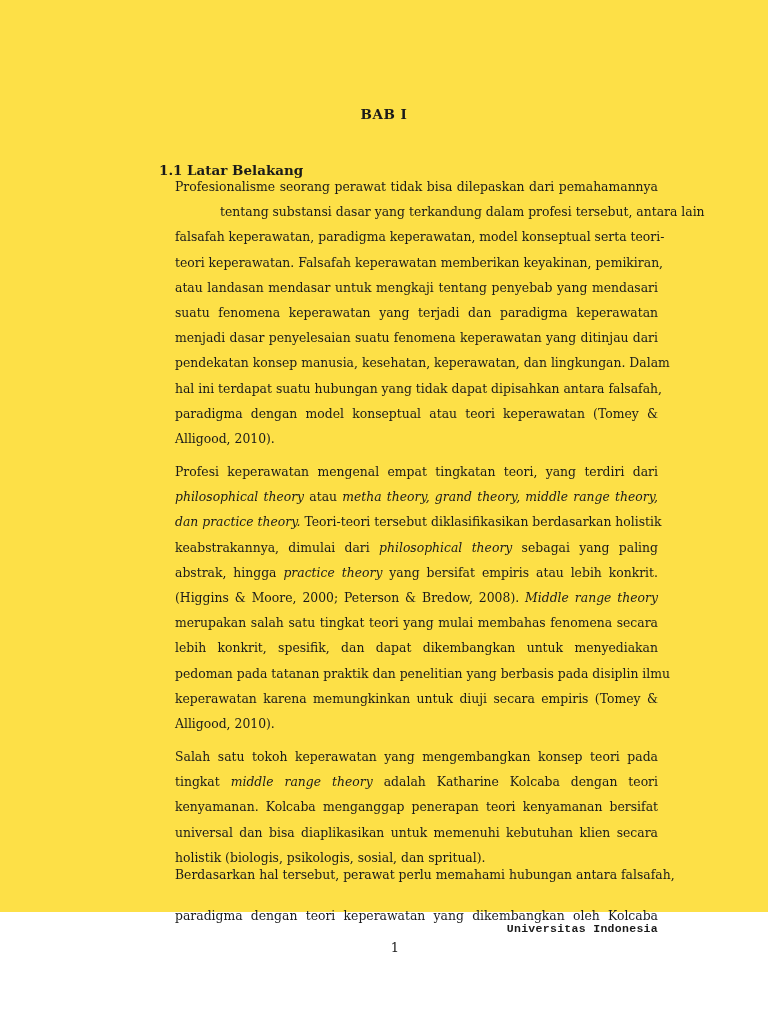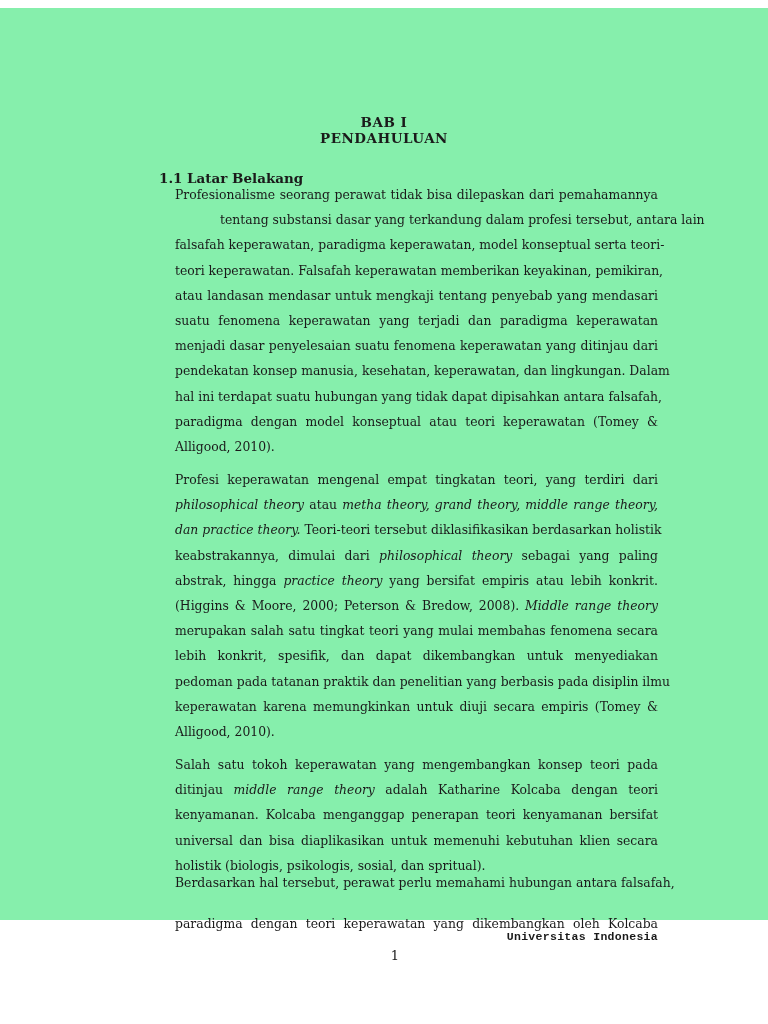--- a/index.html
+++ b/index.html
@@ -10,23 +10,23 @@
   body {
     width: 768px;
     height: 1024px;
     position: relative;
     overflow: hidden;
     font-family: "DejaVu Serif", "Liberation Serif", serif;
     color: #1a1a1a;
   }
   .page {
     position: absolute;
-    left: 0; top: 8px;
+    left: 0; top: 0;
     width: 768px; height: 912px;
-    background: #86efac;
+    background: #fde047;
   }
   .chapter-title {
     position: absolute;
     left: 0; width: 768px;
     text-align: center;
     font-weight: bold;
     font-size: 13.5px;
     letter-spacing: 0.5px;
     line-height: 16px;
   }
@@ -85,21 +85,20 @@
     padding-left: 22px;
     box-sizing: border-box;
   }
 </style>
 </head>
 <body>
 
 <div class="page">
 
   <div class="chapter-title" style="top:106px;">BAB I</div>
-  <div class="chapter-title" style="top:122px;">PENDAHULUAN</div>
 
   <div class="section-heading">
     <span class="num">1.1</span><span>Latar Belakang</span>
   </div>
 
   <div class="para" id="p0" style="top:178px;">
       <div class="line" style="top: 0px;"><span>Profesionalisme seorang perawat tidak bisa dilepaskan dari pemahamannya</span></div>
       <div class="line" style="top: 25.2px; margin-left: 45px;"><span>tentang substansi dasar yang terkandung dalam profesi tersebut, antara lain</span></div>
       <div class="line" style="top: 50.4px;"><span>falsafah keperawatan, paradigma keperawatan, model konseptual serta teori-</span></div>
       <div class="line" style="top: 75.6px;"><span>teori keperawatan. Falsafah keperawatan memberikan keyakinan, pemikiran,</span></div>
@@ -121,21 +120,21 @@
       <div class="line" style="top: 126px;"><span>(Higgins &amp; Moore, 2000; Peterson &amp; Bredow, 2008). </span><i>Middle range theory</i></div>
       <div class="line" style="top: 151.2px;"><span>merupakan salah satu tingkat teori yang mulai membahas fenomena secara</span></div>
       <div class="line" style="top: 176.4px;"><span>lebih konkrit, spesifik, dan dapat dikembangkan untuk menyediakan</span></div>
       <div class="line" style="top: 201.6px;"><span>pedoman pada tatanan praktik dan penelitian yang berbasis pada disiplin ilmu</span></div>
       <div class="line" style="top: 226.8px;"><span>keperawatan karena memungkinkan untuk diuji secara empiris (Tomey &amp;</span></div>
       <div class="line last" style="top: 252px;"><span>Alligood, 2010).</span></div>
     </div>
 
   <div class="para" id="p2" style="top:748px;">
       <div class="line" style="top: 0px;"><span>Salah satu tokoh keperawatan yang mengembangkan konsep teori pada</span></div>
-      <div class="line" style="top: 25.2px;"><span>ditinjau </span><i>middle range theory</i><span> adalah Katharine Kolcaba dengan teori</span></div>
+      <div class="line" style="top: 25.2px;"><span>tingkat </span><i>middle range theory</i><span> adalah Katharine Kolcaba dengan teori</span></div>
       <div class="line" style="top: 50.4px;"><span>kenyamanan. Kolcaba menganggap penerapan teori kenyamanan bersifat</span></div>
       <div class="line" style="top: 75.6px;"><span>universal dan bisa diaplikasikan untuk memenuhi kebutuhan klien secara</span></div>
       <div class="line last" style="top: 100.8px;"><span>holistik (biologis, psikologis, sosial, dan spritual).</span></div>
     </div>
 
   <div class="para" id="p3" style="top:866px;">
       <div class="line" style="top: 0px;"><span>Berdasarkan hal tersebut, perawat perlu memahami hubungan antara falsafah,</span></div>
       <div class="line" style="top: 27px; margin-top: 14px;"><span>paradigma dengan teori keperawatan yang dikembangkan oleh Kolcaba</span></div>
     </div>
 

